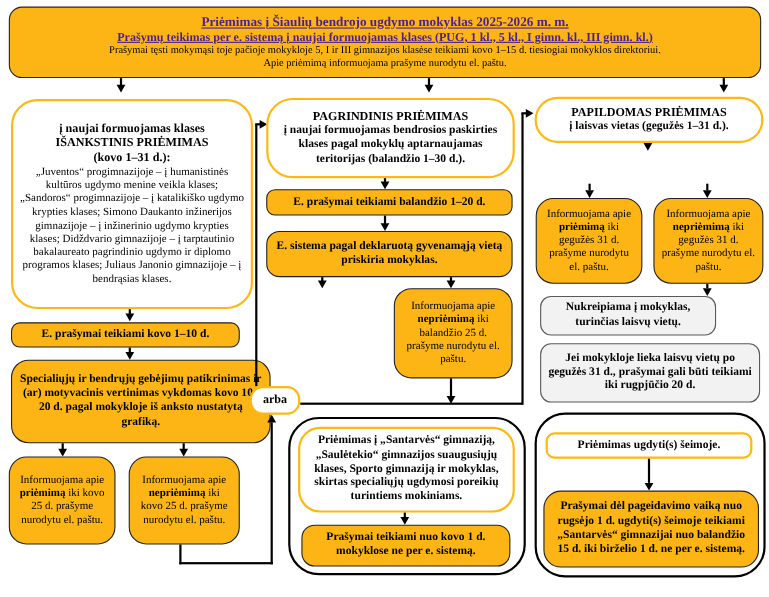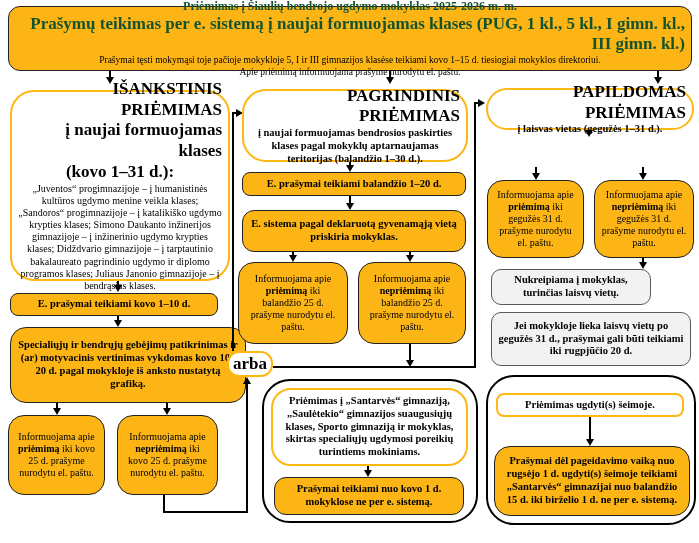--- a/index.html
+++ b/index.html
@@ -7,23 +7,23 @@
           font-family:"Liberation Serif","DejaVu Serif",serif;color:#000;overflow:hidden;}
   .b{position:absolute;box-sizing:border-box;display:flex;flex-direction:column;
      align-items:center;justify-content:center;text-align:center;line-height:1.22;}
   .fill-y{background:#FCB514;border:1.5px solid #222;}
   .outline-gold{background:#fff;border:2.5px solid #FDB813;}
   .container-black{background:#fff;border:2.5px solid #000;border-radius:28px;}
   .gray{background:#F2F2F2;border:1.5px solid #595959;border-radius:10px;}
   .r8{border-radius:8px;} .r12{border-radius:12px;} .r16{border-radius:16px;}
   .r20{border-radius:20px;justify-content:center;} .r24{border-radius:24px;}
   .bold{font-weight:bold;}
-  .red{color:#14532d;}
+  .red{color:#4c1d95;text-decoration:underline;}
   .fs9{font-size:9.5px;} .fs10{font-size:10px;} .fs105{font-size:10.5px;}
-  .fs11{font-size:17px;text-align:right;} .fs12{font-size:12px;}
+  .fs11{font-size:11px;} .fs12{font-size:12px;}
   .blk{display:block;}
   .vl,.hl{position:absolute;background:#000;}
   .ah-d{position:absolute;width:0;height:0;border-left:4px solid transparent;
         border-right:4px solid transparent;border-top:7px solid #000;}
   .ah-u{position:absolute;width:0;height:0;border-left:4px solid transparent;
         border-right:4px solid transparent;border-bottom:7px solid #000;}
   .ah-r{position:absolute;width:0;height:0;border-top:4px solid transparent;
         border-bottom:4px solid transparent;border-left:7px solid #000;}
   .pad{padding:3px 6px;}
 </style>
@@ -40,22 +40,22 @@
   </div>
 
   <div class="vl" style="left:109px;top:71px;width:2px;height:7px;"></div>
   <div class="ah-d" style="left:106px;top:77px;"></div>
   <div class="vl" style="left:389px;top:71px;width:2px;height:7px;"></div>
   <div class="ah-d" style="left:386px;top:77px;"></div>
   <div class="vl" style="left:657px;top:71px;width:2px;height:7px;"></div>
   <div class="ah-d" style="left:654px;top:77px;"></div>
 
   <div class="b outline-gold r24 pad" style="left:10px;top:90px;width:220px;height:191px;">
+    <span class="bold fs11 blk">į naujai formuojamas klases</span>
     <span class="bold fs11 blk">IŠANKSTINIS PRIĖMIMAS</span>
-    <span class="bold fs11 blk">į naujai formuojamas klases</span>
     <span class="bold fs11 blk">(kovo 1–31 d.):</span>
     <span class="fs10 blk">„Juventos“ progimnazijoje – į humanistinės kultūros ugdymo menine veikla klases; „Sandoros“ progimnazijoje – į katalikiško ugdymo krypties klases; Simono Daukanto inžinerijos gimnazijoje – į inžinerinio ugdymo krypties klases; Didždvario gimnazijoje – į tarptautinio bakalaureato pagrindinio ugdymo ir diplomo programos klases; Juliaus Janonio gimnazijoje – į bendrąsias klases.</span>
   </div>
   <div class="vl" style="left:117px;top:281px;width:2px;height:5px;"></div>
   <div class="ah-d" style="left:114px;top:285px;"></div>
 
   <div class="b fill-y r8 pad" style="left:10px;top:293px;width:208px;height:23px;">
     <span class="bold fs105">E. prašymai teikiami kovo 1–10 d.</span>
   </div>
   <div class="vl" style="left:117px;top:316px;width:2px;height:5px;"></div>
@@ -108,23 +108,20 @@
   <div class="ah-d" style="left:346px;top:203px;"></div>
 
   <div class="b fill-y r12 pad" style="left:242px;top:210px;width:224px;height:42px;">
     <span class="bold fs105">E. sistema pagal deklaruotą gyvenamąją vietą priskiria mokyklas.</span>
   </div>
   <div class="vl" style="left:292px;top:252px;width:2px;height:4px;"></div>
   <div class="ah-d" style="left:289px;top:255px;"></div>
   <div class="vl" style="left:409px;top:252px;width:2px;height:4px;"></div>
   <div class="ah-d" style="left:406px;top:255px;"></div>
 
-  <div class="b fill-y r16 pad" style="left:238px;top:262px;width:110px;height:82px;">
-    <span class="fs10"><span>Informuojama apie </span><span class="bold">priėmimą</span><span> iki balandžio 25 d. prašyme nurodytu el. paštu.</span></span>
-  </div>
   <div class="b fill-y r16 pad" style="left:358px;top:262px;width:108px;height:82px;">
     <span class="fs10"><span>Informuojama apie </span><span class="bold">nepriėmimą</span><span> iki balandžio 25 d. prašyme nurodytu el. paštu.</span></span>
   </div>
   <div class="vl" style="left:409px;top:344px;width:2px;height:17px;"></div>
   <div class="ah-d" style="left:406px;top:360px;"></div>
 
   <div class="b container-black" style="left:262px;top:379px;width:216px;height:144px;"></div>
   <div class="b outline-gold r20 pad" style="left:271px;top:388px;width:197px;height:78px;">
     <span class="bold fs105">Priėmimas į „Santarvės“ gimnaziją, „Saulėtekio“ gimnazijos suaugusiųjų klases, Sporto gimnaziją ir mokyklas, skirtas specialiųjų ugdymosi poreikių turintiems mokiniams.</span>
   </div>

